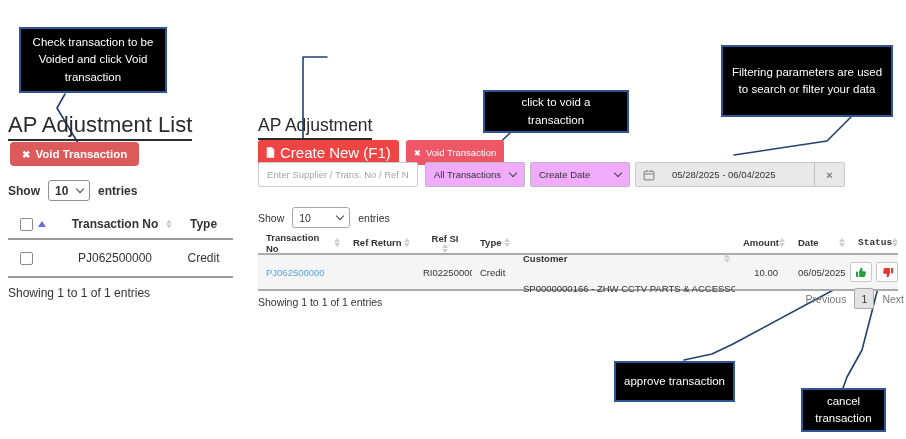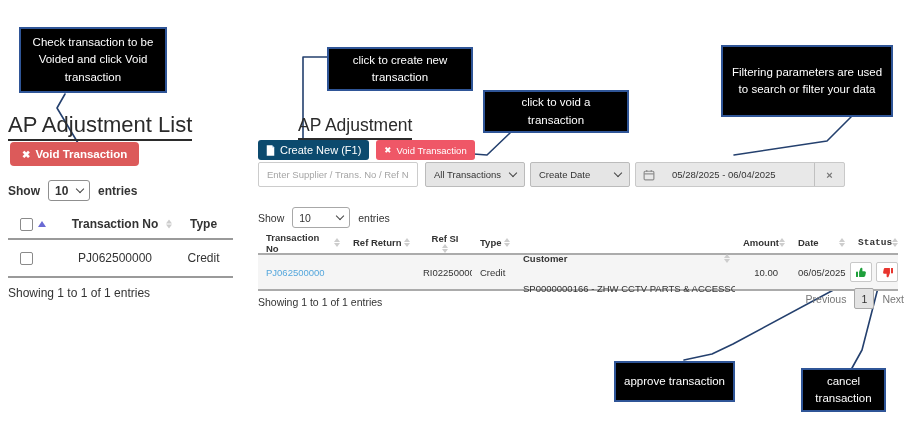--- a/index.html
+++ b/index.html
@@ -12,27 +12,27 @@
     position:absolute; background:#000000; border:2px solid #2F5597; color:#fff;
     display:flex; align-items:center; justify-content:center; text-align:center;
     font-size:11.5px; line-height:1.5; padding:4px 8px;
   }
   .arrows { position:absolute; left:0; top:0; pointer-events:none; }
 
   
   .h-left { font-size:22px; font-weight:400; color:#2b2b2b; display:inline-block;
             border-bottom:2px solid #2b2b2b; padding-bottom:1px; }
   .h-right { font-size:17.5px; font-weight:400; color:#2b2b2b; display:inline-block;
-             border-bottom:2px solid #2b2b2b; padding-bottom:2px;margin-left:40px; }
+             border-bottom:2px solid #2b2b2b; padding-bottom:2px; }
 
   
   .btn { display:inline-flex; align-items:center; gap:5px; color:#fff; border-radius:4px;
          cursor:pointer; white-space:nowrap; }
   .btn-danger-lg { background:#dc5a5a; font-size:11.5px; font-weight:700; padding:6px 12px; }
-  .btn-primary-sm { background:#0c4a6e; font-size:11px; padding:4px 8px; border-radius:3px; }
+  .btn-primary-sm { background:#ef4444; font-size:15px; padding:4px 8px; border-radius:3px; }
   .btn-danger-sm { background:#ef5767; font-size:9.5px; padding:4px 8px; border-radius:3px; }
   .x-glyph { font-size:10px; }
 
   
   .show-row { display:flex; align-items:center; gap:8px; color:#333; }
   .show-left { font-size:12px; font-weight:700; }
   .show-right { font-size:10.5px; font-weight:400; }
   .mini-select { border:1px solid #8f8f8f; border-radius:3px; background:#fff; height:21px;
                  display:inline-flex; align-items:center; justify-content:space-between;
                  padding:0 6px; cursor:pointer; }
@@ -60,21 +60,21 @@
   .lc1 { width:48px; display:flex; align-items:center; gap:5px; padding-left:12px; }
   .lc2 { width:118px; text-align:center; position:relative; }
   .lc2 .sort { position:absolute; right:2px; top:50%; transform:translateY(-50%); }
   .lc3 { flex:1; text-align:center; }
   .summary { color:#333; }
 
   
   .input-box { height:25px; border:1px solid #ccc; border-radius:2px; font-size:9.5px; padding:0 8px;
                color:#555; font-family:"Liberation Sans", sans-serif; width:160px; }
   .input-box::placeholder { color:#a5a5a5; }
-  .fake-select { height:25px; border:1px solid #bbb; border-radius:2px; background:#e5e5e5; font-size:9.5px;
+  .fake-select { height:25px; border:1px solid #bbb; border-radius:2px; background:#f0abfc; font-size:9.5px;
                  color:#333; display:flex; align-items:center; justify-content:space-between;
                  padding:0 8px; cursor:pointer; }
   .date-group { height:25px; border:1px solid #c9c9c9; border-radius:2px; background:#e8e8e8;
                 display:flex; align-items:center; font-size:9.5px; color:#333; }
   .cal-seg { width:26px; display:flex; align-items:center; justify-content:center; cursor:pointer; }
   .date-text { flex:1; padding-left:10px; }
   .clear-seg { width:30px; height:100%; border-left:1px solid #c0c0c0; display:flex; align-items:center;
                justify-content:center; color:#777; font-size:11px; font-weight:700; cursor:pointer; }
 
   
@@ -109,25 +109,24 @@
       <polyline points="65,94 57,108 87,158"></polyline>
       <polyline points="327,57 303,57 303,153"></polyline>
       <polyline points="434,151 487,155 510,133"></polyline>
       <polyline points="851,117 827,141 734,155"></polyline>
       <polyline points="852,280 733,344 712,354 684,360"></polyline>
       <polyline points="879,284 862,350 847,377 843,388"></polyline>
     </g>
   </svg>
 
   <div class="callout" style="left:19px; top:27px; width:148px; height:66px;">Check transaction to be Voided and click Void transaction</div>
-  <div class="callout" style="left:327px; top:47px; width:146px; height:44px;">click to create new transaction</div>
   <div class="callout" style="left:721px; top:45px; width:172px; height:72px;">Filtering parameters are used to search or filter your data</div>
   <div class="callout" style="left:483px; top:90px; width:146px; height:43px;">click to void a transaction</div>
   <div class="callout" style="left:614px; top:361px; width:121px; height:41px;">approve transaction</div>
-  <div class="callout" style="left:801px; top:368px; width:85px; height:44px;">cancel transaction</div>
+  <div class="callout" style="left:801px; top:388px; width:85px; height:44px;">cancel transaction</div>
 
   <div class="abs" style="left:8px; top:112px;">
     <span class="h-left">AP Adjustment List</span>
   </div>
 
   <div class="abs" style="left:10px; top:142px;">
     <span class="btn btn-danger-lg">
       <span class="x-glyph">✖</span>
       <span>Void Transaction</span>
     </span>

